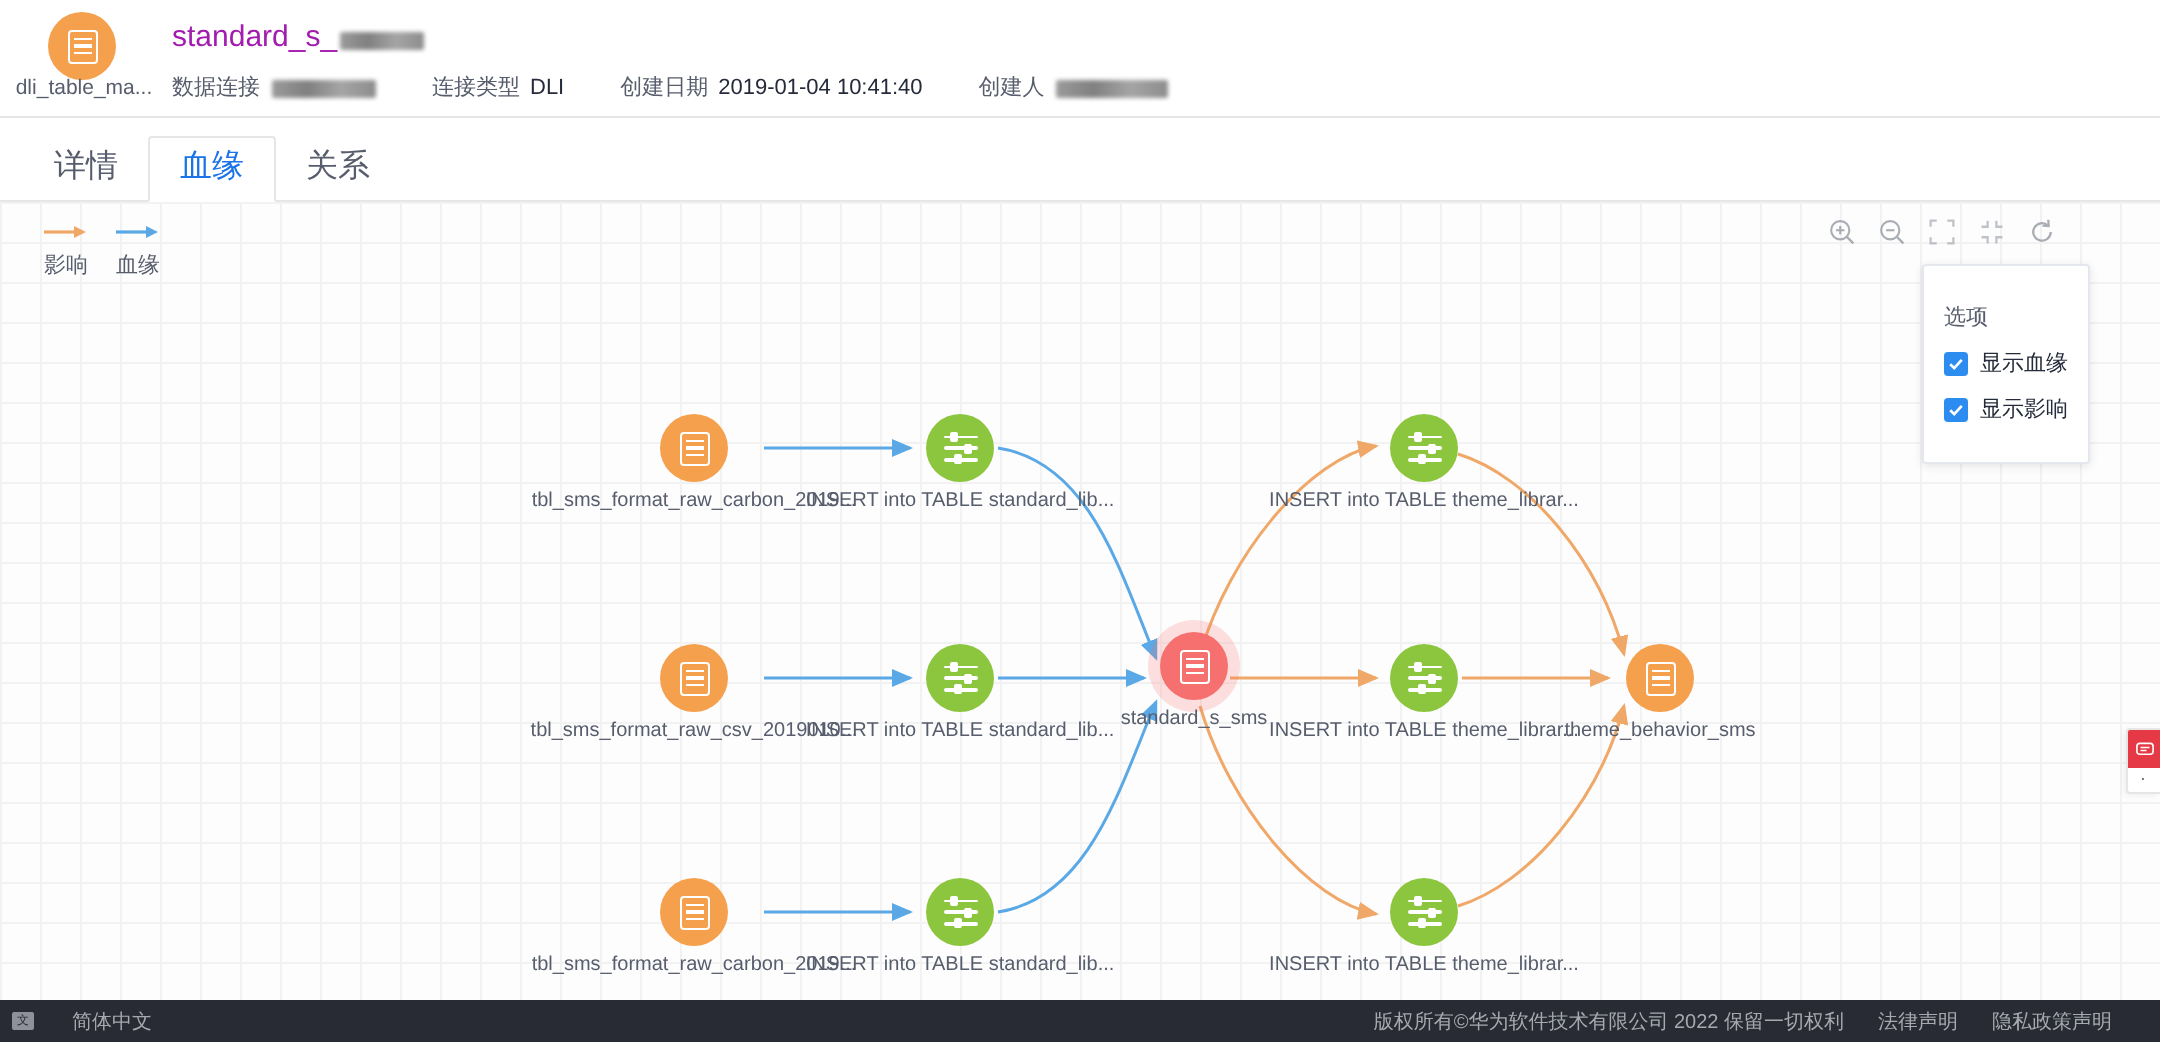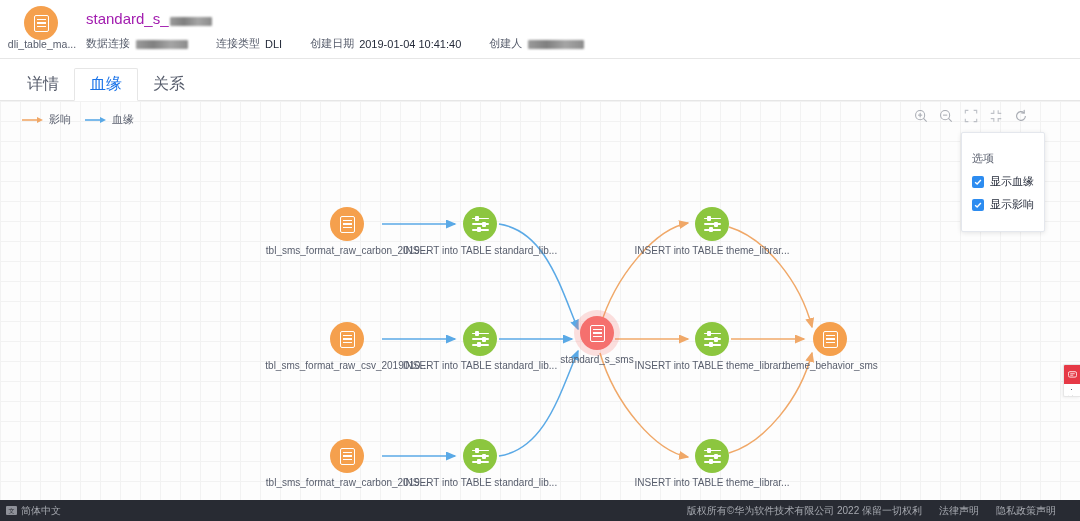--- a/index.html
+++ b/index.html
@@ -82,21 +82,21 @@
       linear-gradient(to right, #f2f2f2 1px, transparent 1px),
       linear-gradient(to bottom, #f2f2f2 1px, transparent 1px);
     background-size: 20px 20px;
     overflow: hidden;
   }
   .legend {
     position: absolute; left: 22px; top: 11px;
     display: flex; align-items: center; gap: 14px;
     font-size: 11px; color: #575d6c; z-index: 5;
   }
-  .legend .li { display: flex; align-items: center; gap: 5px; }
+  .legend .li { display: flex; align-items: center; gap: 5px; flex-direction: column; }
   .legend .arr { display: block; }
 
   .toolbar {
     position: absolute; right: 52px; top: 8px; z-index: 6;
     display: flex; align-items: center; gap: 11px;
   }
   .tb-btn { width: 14px; height: 14px; cursor: pointer; opacity: .72; }
 
   .opt-panel {
     position: absolute; right: 35px; top: 31px; z-index: 6;
@@ -158,21 +158,21 @@
     padding: 4px 0 5px; text-align: center;
     writing-mode: vertical-rl; margin: 0 auto;
   }
 
   
   .footer {
     position: absolute; left: 0; bottom: 0; width: 1080px; height: 21px;
     background: #282b33; color: #a6a9b0; font-size: 10px;
     display: flex; align-items: center;
   }
-  .f-left { display: flex; align-items: center; gap: 4px; padding-left: 6px; }
+  .f-left { display: flex; align-items: center; gap: 19px; padding-left: 6px; }
   .f-lang-icon {
     width: 11px; height: 9px; background: #8e9199; border-radius: 1px;
     display: flex; align-items: center; justify-content: center;
     font-size: 6px; color: #282b33; line-height: 1;
   }
   .f-right {
     margin-left: auto; display: flex; align-items: center; gap: 17px;
     padding-right: 24px;
   }
   .f-right a { color: #a6a9b0; text-decoration: none; cursor: pointer; }

